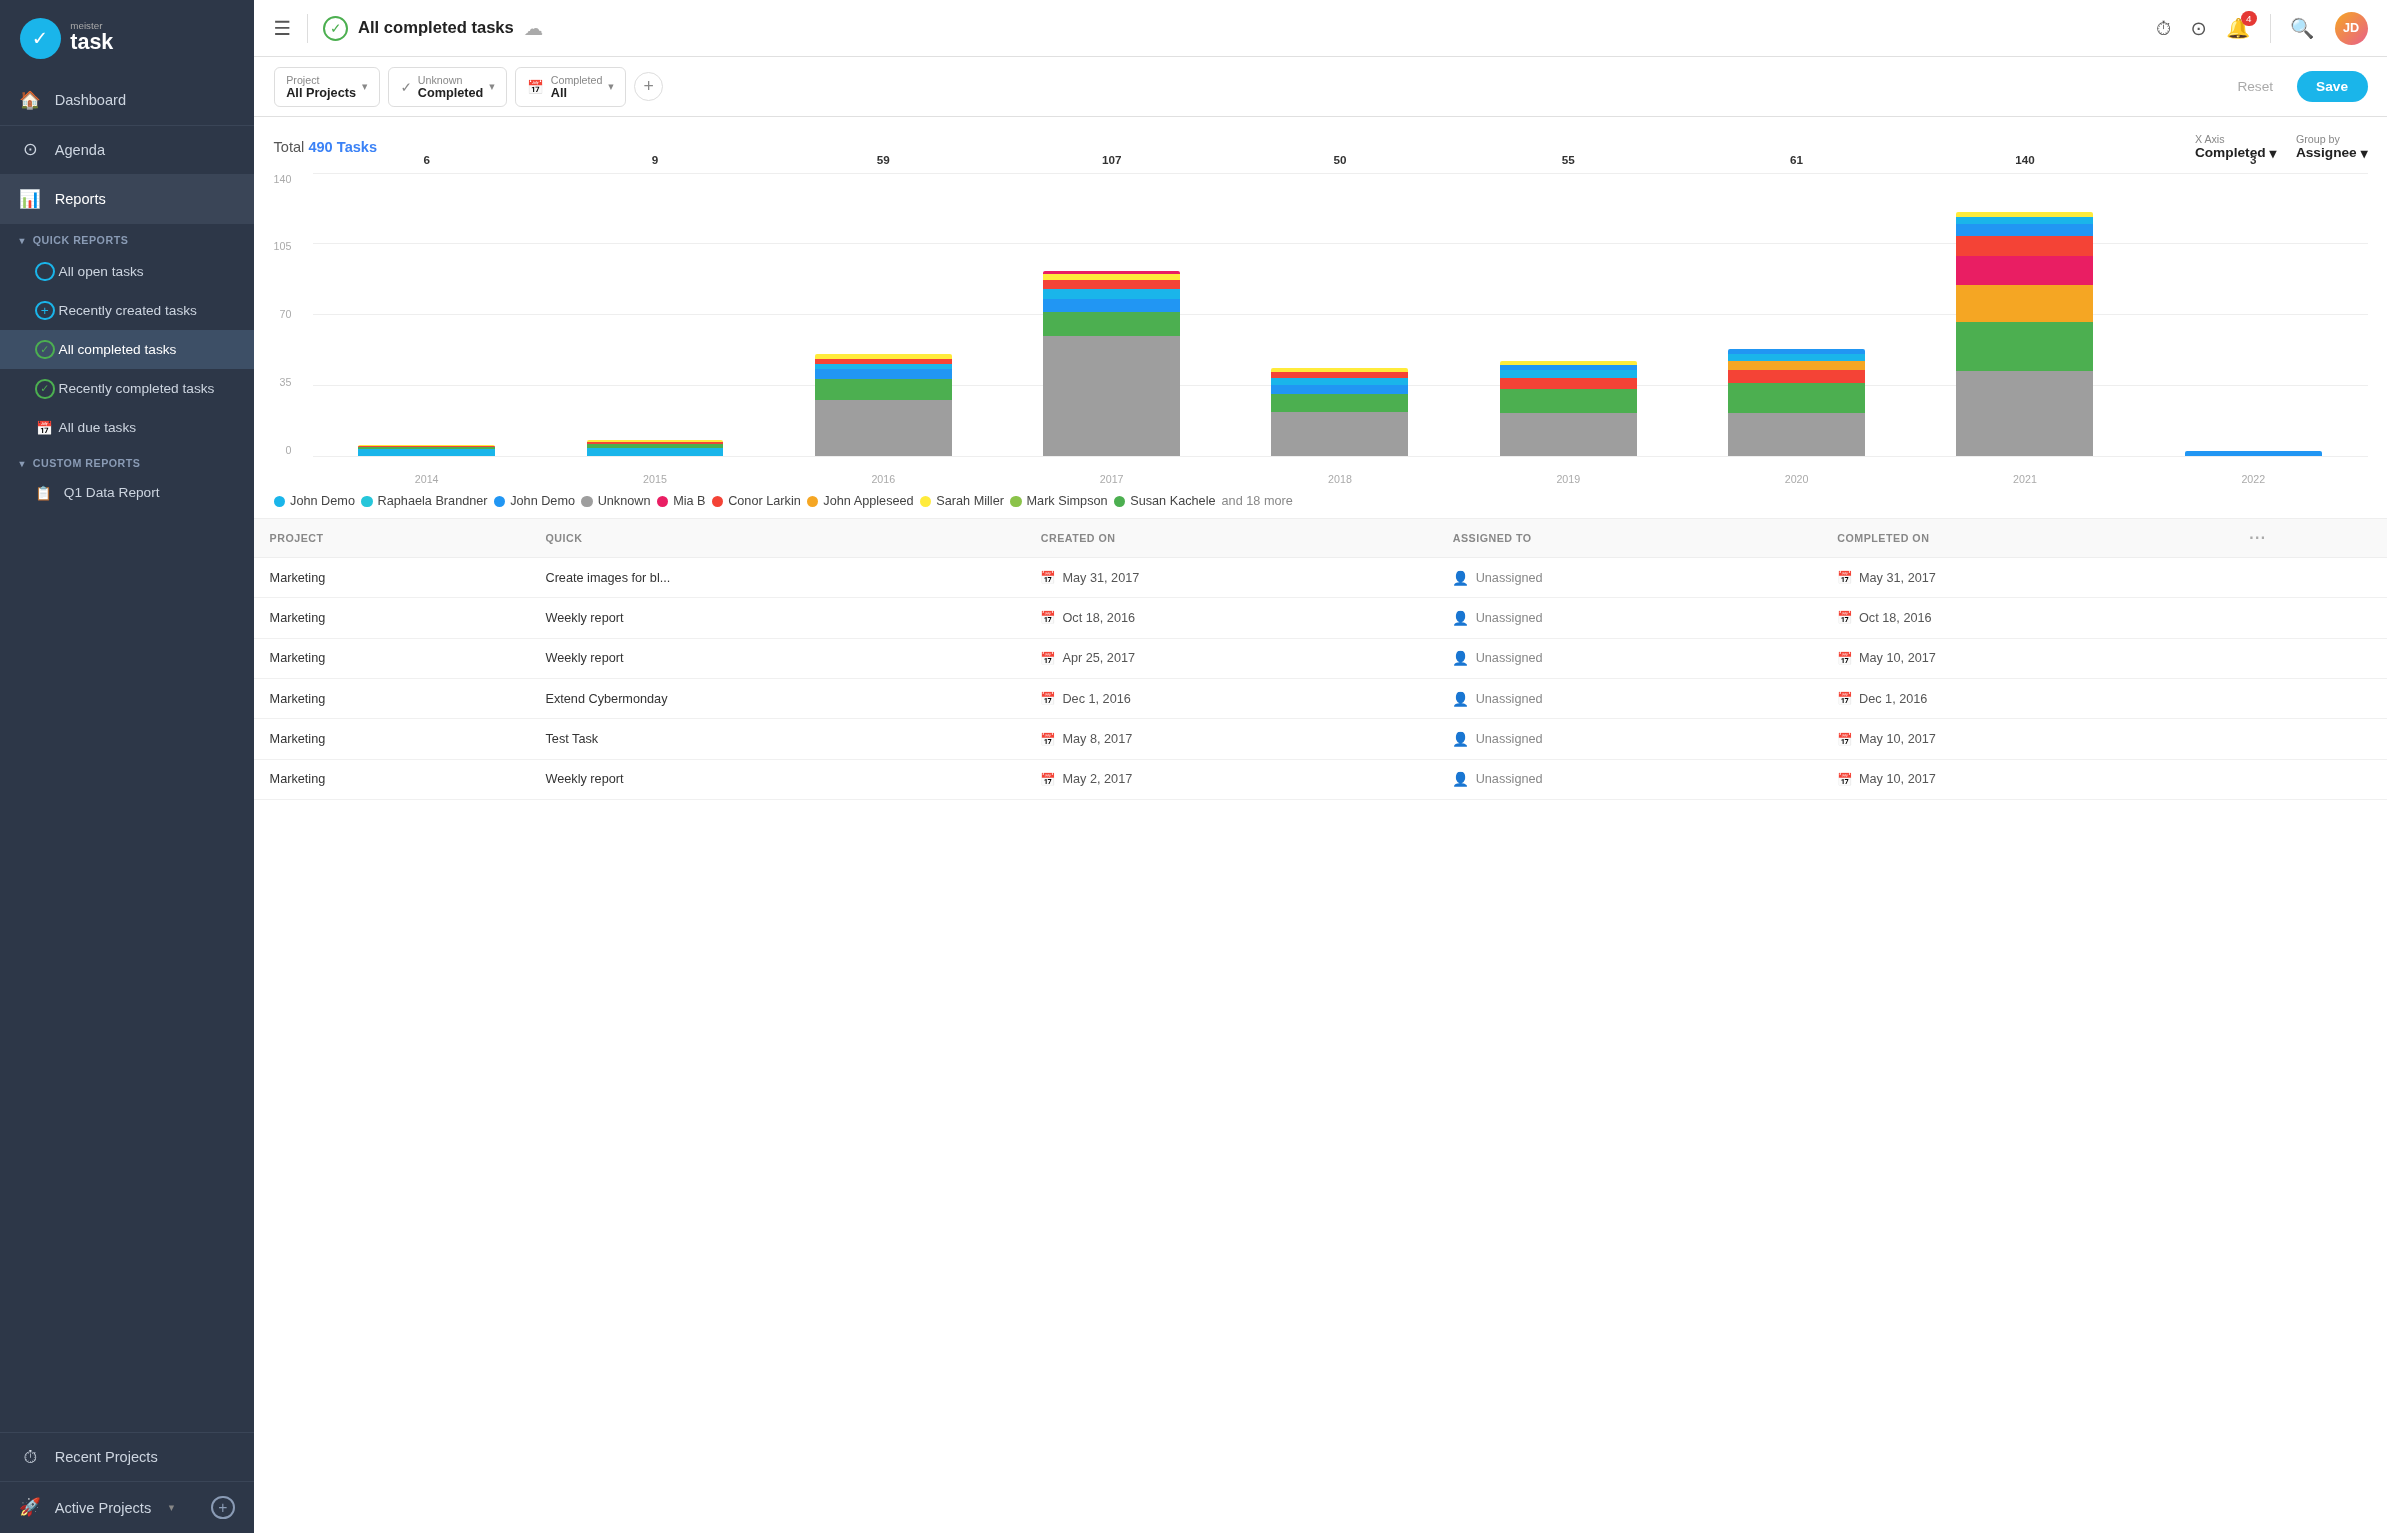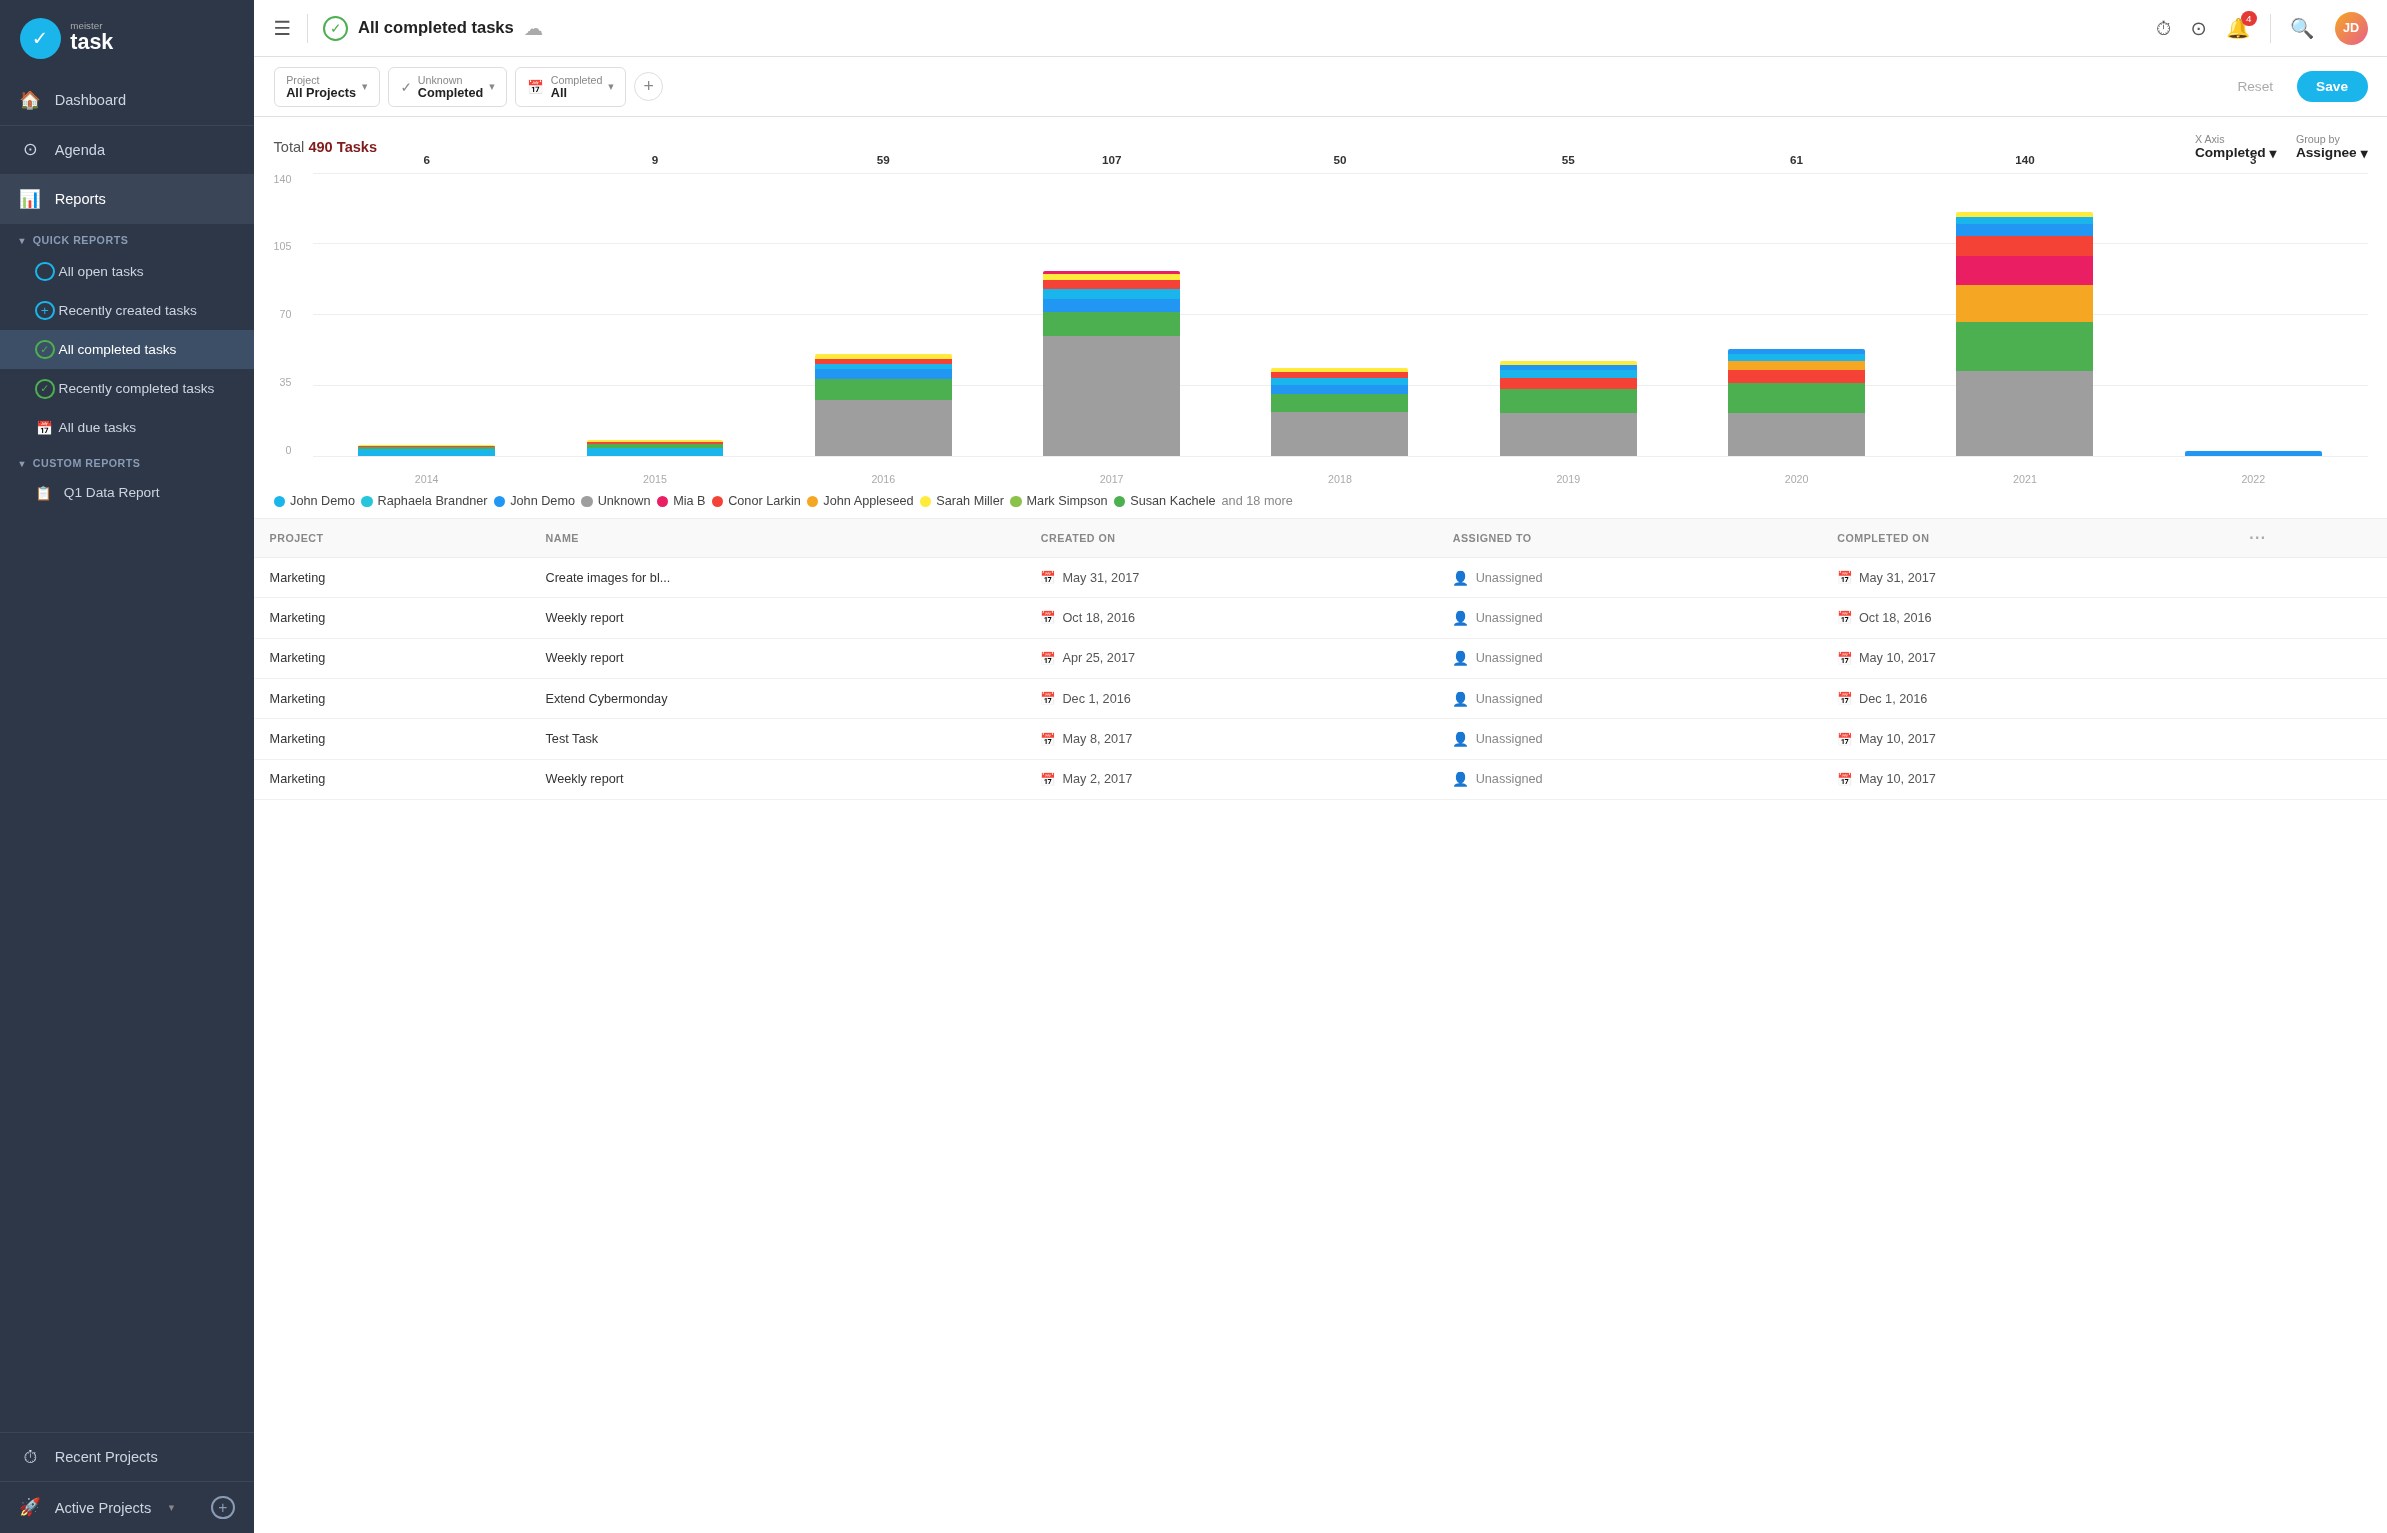--- a/index.html
+++ b/index.html
@@ -197,21 +197,21 @@
     
     .chart-area {
       padding: 15.6px 19.5px 0;
       background: #fff;
     }
     .chart-header {
       display: flex; align-items: center; justify-content: space-between;
       margin-bottom: 11.7px;
     }
     .chart-total { font-size: 14.6px; color: #555; }
-    .chart-total strong { color: #7f1d1d; }
+    .chart-total strong { color: #3b82f6; }
     .chart-controls { display: flex; align-items: center; gap: 19.5px; }
     .chart-control {
       display: flex; flex-direction: column;
       cursor: pointer;
     }
     .chart-control-label { font-size: 10.7px; color: #888; }
     .chart-control-value { font-size: 13.7px; color: #222; font-weight: 600; display: flex; align-items: center; gap: 3.9px; }
 
     
     .bar-chart-container {
@@ -637,21 +637,21 @@
         <span>Susan Kachele</span>
       </div>
       <div class="legend-item legend-more">and 18 more</div>
     </div>
 
   <div class="table-container">
     <table>
       <thead>
         <tr>
           <th>PROJECT</th>
-          <th>NAME</th>
+          <th>QUICK</th>
           <th>CREATED ON</th>
           <th>ASSIGNED TO</th>
           <th>COMPLETED ON</th>
           <th class="more-cols-btn">···</th>
         </tr>
       </thead>
       <tbody id="table-body">
       <tr>
             <td>Marketing</td>
             <td>Create images for bl...</td>

